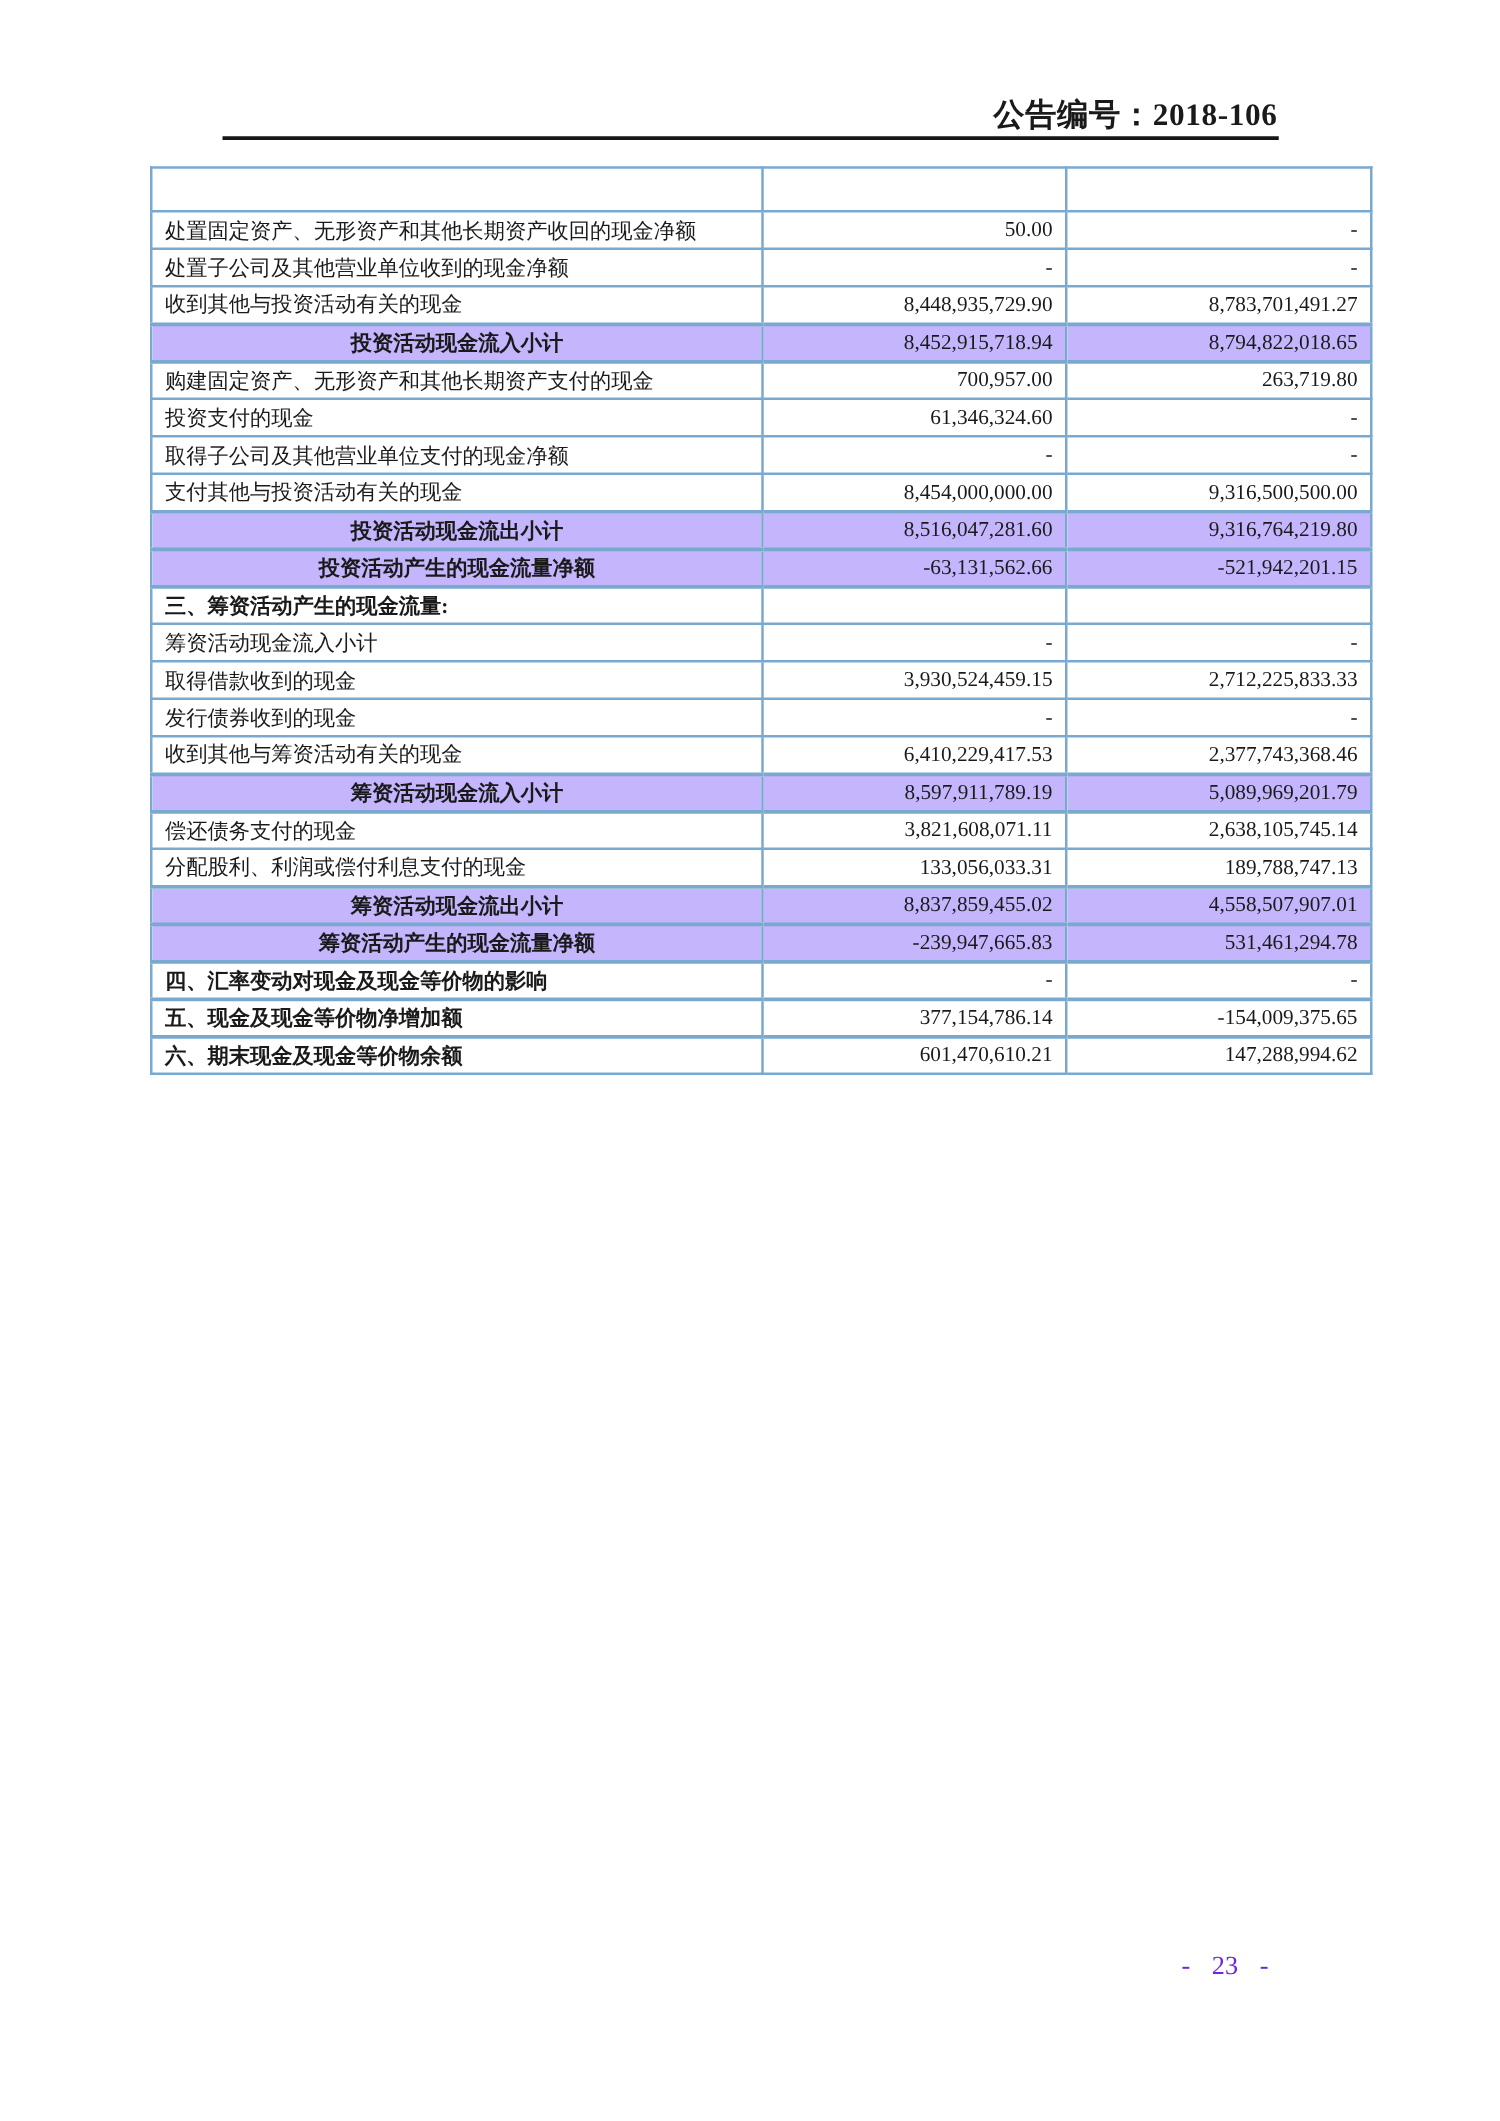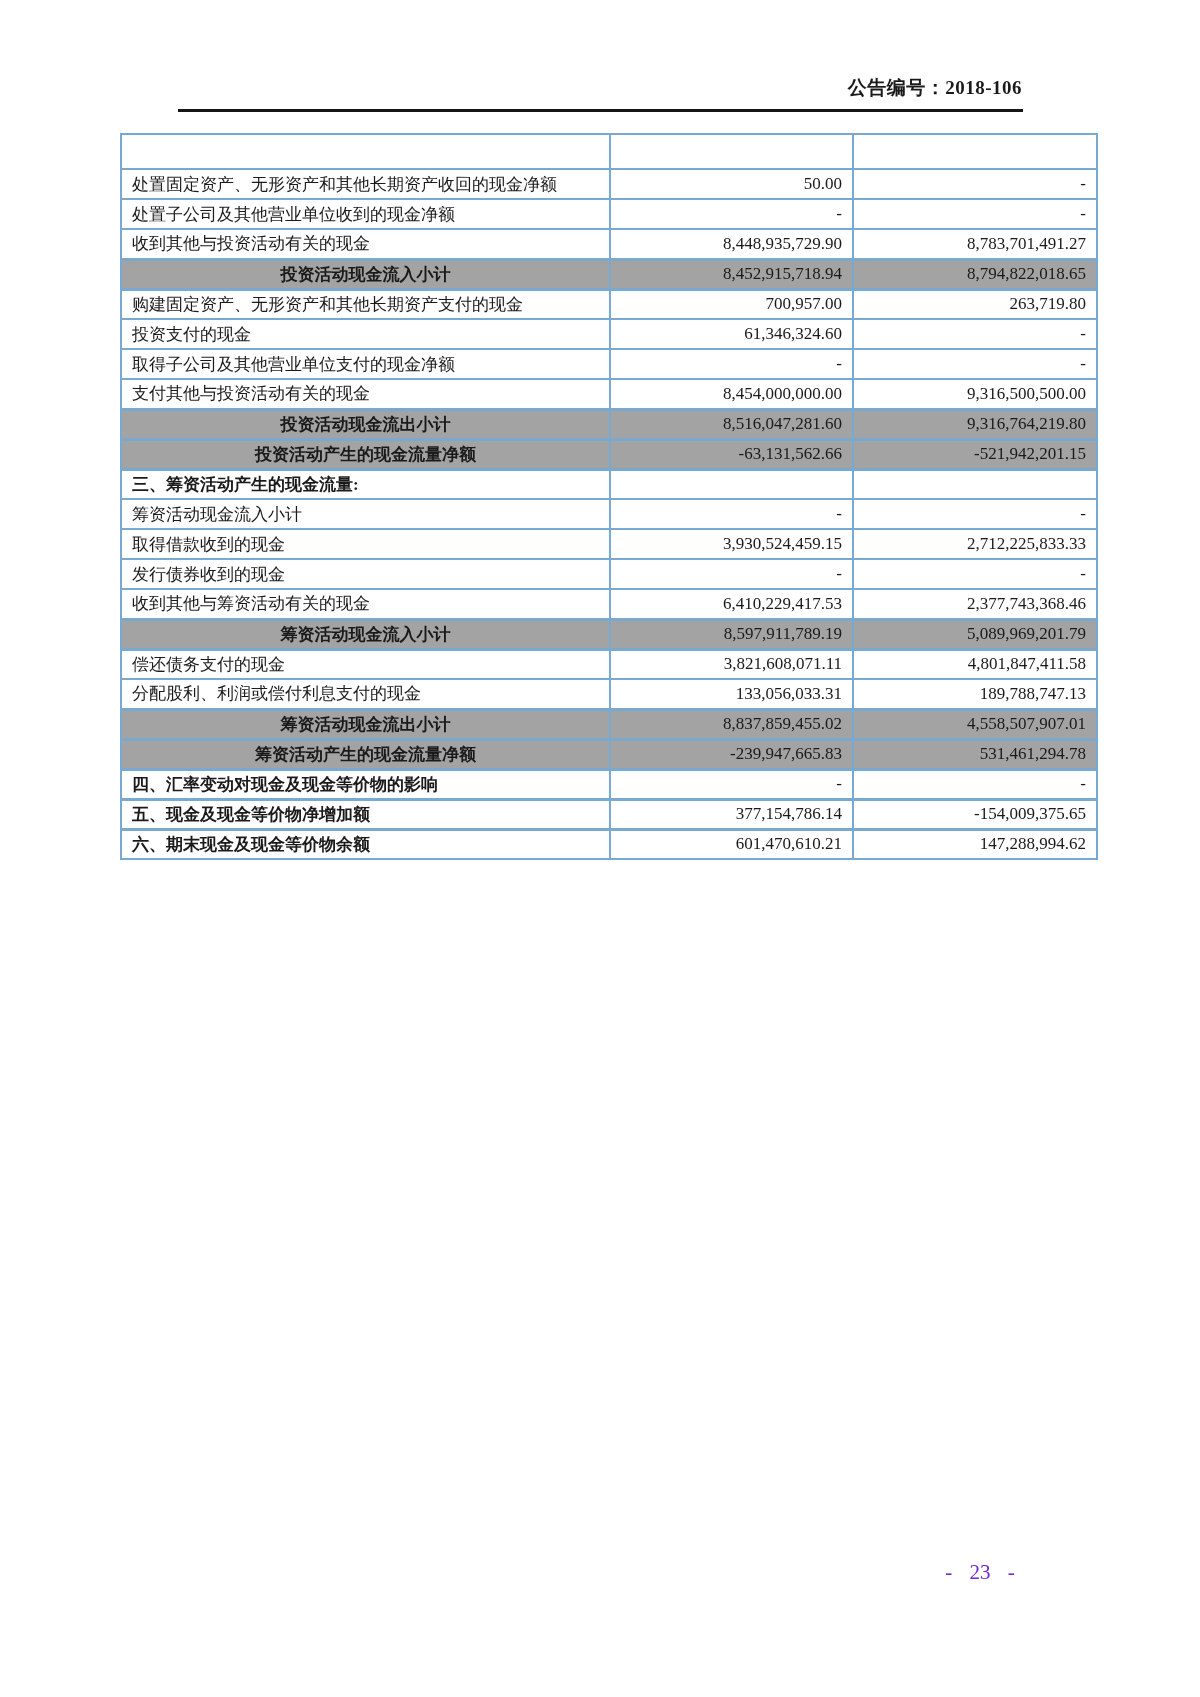--- a/index.html
+++ b/index.html
@@ -10,21 +10,21 @@
     height: 1697px;
     background: #ffffff;
     font-family: "Liberation Serif", "DejaVu Serif", serif;
     color: #1a1a1a;
     overflow: hidden;
   }
   .header-label {
     position: absolute;
     top: 75px;
     right: 178px;
-    font-size: 19px;
+    font-size: 25px;
     font-weight: bold;
     letter-spacing: 0.5px;
   }
   .header-rule {
     position: absolute;
     top: 109px;
     left: 178px;
     width: 845px;
     height: 3px;
     background: #161616;
@@ -50,21 +50,21 @@
   td.label {
     background: #d8d8d8;
     text-align: left;
     padding-left: 8px;
   }
   td.value {
     text-align: right;
   }
   tr.row-header td { height: 35px; }
   tr.row-subtotal td {
-    background: #a3a3a3;
+    background: #c4b5fd;
     border-top-width: 3px;
     border-bottom-width: 3px;
   }
   tr.row-subtotal td.label {
     text-align: center;
     font-weight: bold;
   }
   tr.row-section td.label {
     font-weight: bold;
   }
@@ -179,21 +179,21 @@
           <td class="value">2,377,743,368.46</td>
         </tr>
         <tr class="row-subtotal">
           <td class="label">筹资活动现金流入小计</td>
           <td class="value">8,597,911,789.19</td>
           <td class="value">5,089,969,201.79</td>
         </tr>
         <tr class="row-item">
           <td class="label">偿还债务支付的现金</td>
           <td class="value">3,821,608,071.11</td>
-          <td class="value">4,801,847,411.58</td>
+          <td class="value">2,638,105,745.14</td>
         </tr>
         <tr class="row-item">
           <td class="label">分配股利、利润或偿付利息支付的现金</td>
           <td class="value">133,056,033.31</td>
           <td class="value">189,788,747.13</td>
         </tr>
         <tr class="row-subtotal">
           <td class="label">筹资活动现金流出小计</td>
           <td class="value">8,837,859,455.02</td>
           <td class="value">4,558,507,907.01</td>

